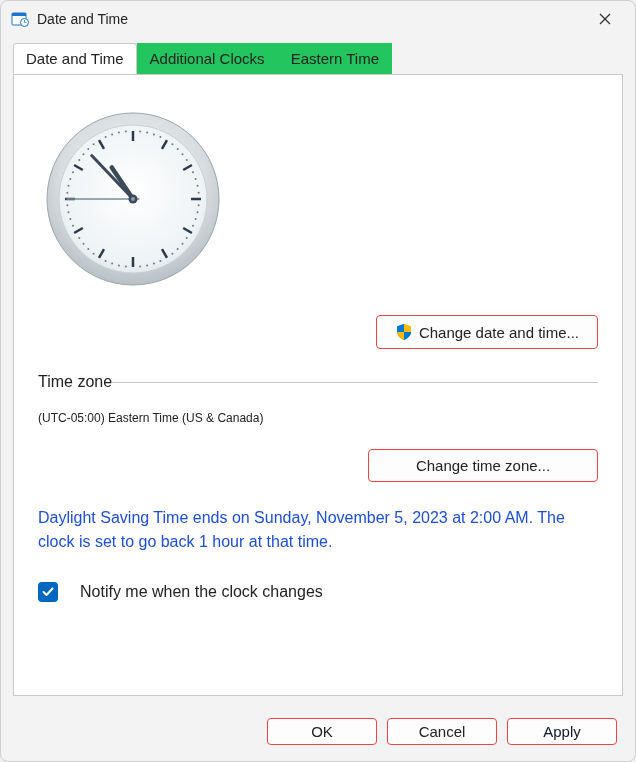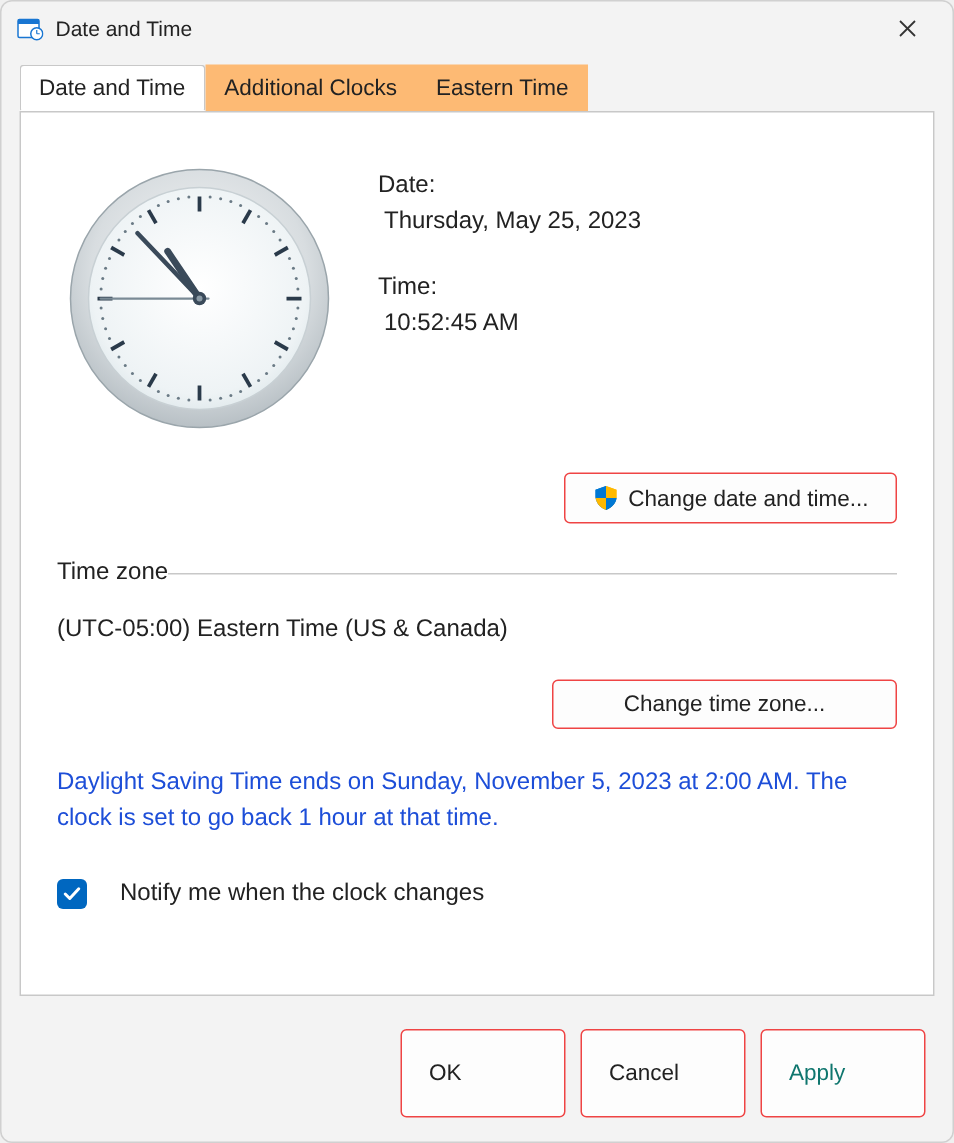--- a/index.html
+++ b/index.html
@@ -48,21 +48,21 @@
       display: flex;
       padding: 6px 12px 0 12px;
       border-bottom: 1px solid transparent;
     }
     .tab {
       padding: 6px 12px;
       font-size: 15px;
       color: #222;
       cursor: pointer;
       position: relative;
-      background: #fdba74;
+      background: #22c55e;
       border: 1px solid transparent;
       border-bottom: none;
     }
     .tab.active {
       background: #ffffff;
       border: 1px solid #c8c8c8;
       border-bottom: 1px solid #ffffff;
       border-radius: 3px 3px 0 0;
       z-index: 2;
     }
@@ -109,21 +109,21 @@
       border-radius: 4px;
       padding: 7px 18px;
       font-size: 15px;
       color: #222;
       cursor: pointer;
       font-family: inherit;
       display: inline-flex;
       align-items: center;
       gap: 6px;
     }
-    .btn.disabled { color: #0f766e; cursor: default; }
+    .btn.disabled { color: #0f172a; cursor: default; }
     .btn-row-right {
       display: flex;
       justify-content: flex-end;
       margin-bottom: 24px;
     }
     .section-header {
       display: flex;
       align-items: center;
       margin-bottom: 20px;
     }
@@ -131,21 +131,21 @@
       font-size: 16px;
       color: #222;
       white-space: nowrap;
     }
     .section-line {
       flex: 1;
       height: 1px;
       background: #c8c8c8;
     }
     .tz-value {
-      font-size: 16px;
+      font-size: 12px;
       color: #222;
       margin-bottom: 24px;
     }
     .dst-text {
       font-size: 16px;
       color: #1d4ed8;
       line-height: 1.5;
       margin-bottom: 28px;
     }
     .checkbox-row {
@@ -168,21 +168,22 @@
       color: #222;
     }
     .footer {
       display: flex;
       justify-content: flex-end;
       gap: 10px;
       padding: 10px 18px 16px 18px;
     }
     .footer .btn {
       min-width: 110px;
-      padding: 20px 18px;
+      justify-content: center;
+      padding: 4px 18px;
     }
     .shield-icon { width: 18px; height: 18px; }
   </style>
 </head>
 <body>
 
 <div class="window">
   <div class="titlebar">
     <span class="titlebar-icon">
       <svg viewBox="0 0 18 18" width="18" height="18">
@@ -301,26 +302,20 @@
 
           <g id="hands" stroke-linecap="round">
             <line id="hour-hand" x1="90" y1="90" x2="90" y2="52" stroke="#3a4a5a" stroke-width="4.5" transform="rotate(326 90 90)"></line>
             <line id="minute-hand" x1="90" y1="90" x2="90" y2="30" stroke="#3a4a5a" stroke-width="3" transform="rotate(316.5 90 90)"></line>
             <line id="second-hand" x1="90" y1="96" x2="90" y2="24" stroke="#7a8a95" stroke-width="1.5" transform="rotate(270 90 90)"></line>
           </g>
           <circle cx="90" cy="90" r="4.5" fill="#3a4a5a"></circle>
           <circle cx="90" cy="90" r="2" fill="#8a9aa5"></circle>
         </svg>
       </div>
-      <div class="info-col">
-        <div class="info-label">Date:</div>
-        <div class="info-value">Thursday, May 25, 2023</div>
-        <div class="info-label">Time:</div>
-        <div class="info-value">10:52:45 AM</div>
-      </div>
     </div>
 
     <div class="btn-row-right">
       <button class="btn">
         <span class="shield-icon">
           <svg viewBox="0 0 18 18" width="18" height="18">
             <path d="M9 1 L16 3.5 V8 C16 12 13 15.5 9 17 C5 15.5 2 12 2 8 V3.5 Z" fill="#fff"></path>
             <path d="M9 1 L16 3.5 V8 C16 12 13 15.5 9 17 V1 Z" fill="#ffb900"></path>
             <path d="M9 1 L2 3.5 V8 C2 12 5 15.5 9 17 V9 H2.5 V4 L9 2 Z" fill="#0078d4"></path>
             <path d="M9 9 H16 V8 C16 12 13 15.5 9 17 V9 Z" fill="#0078d4"></path>

